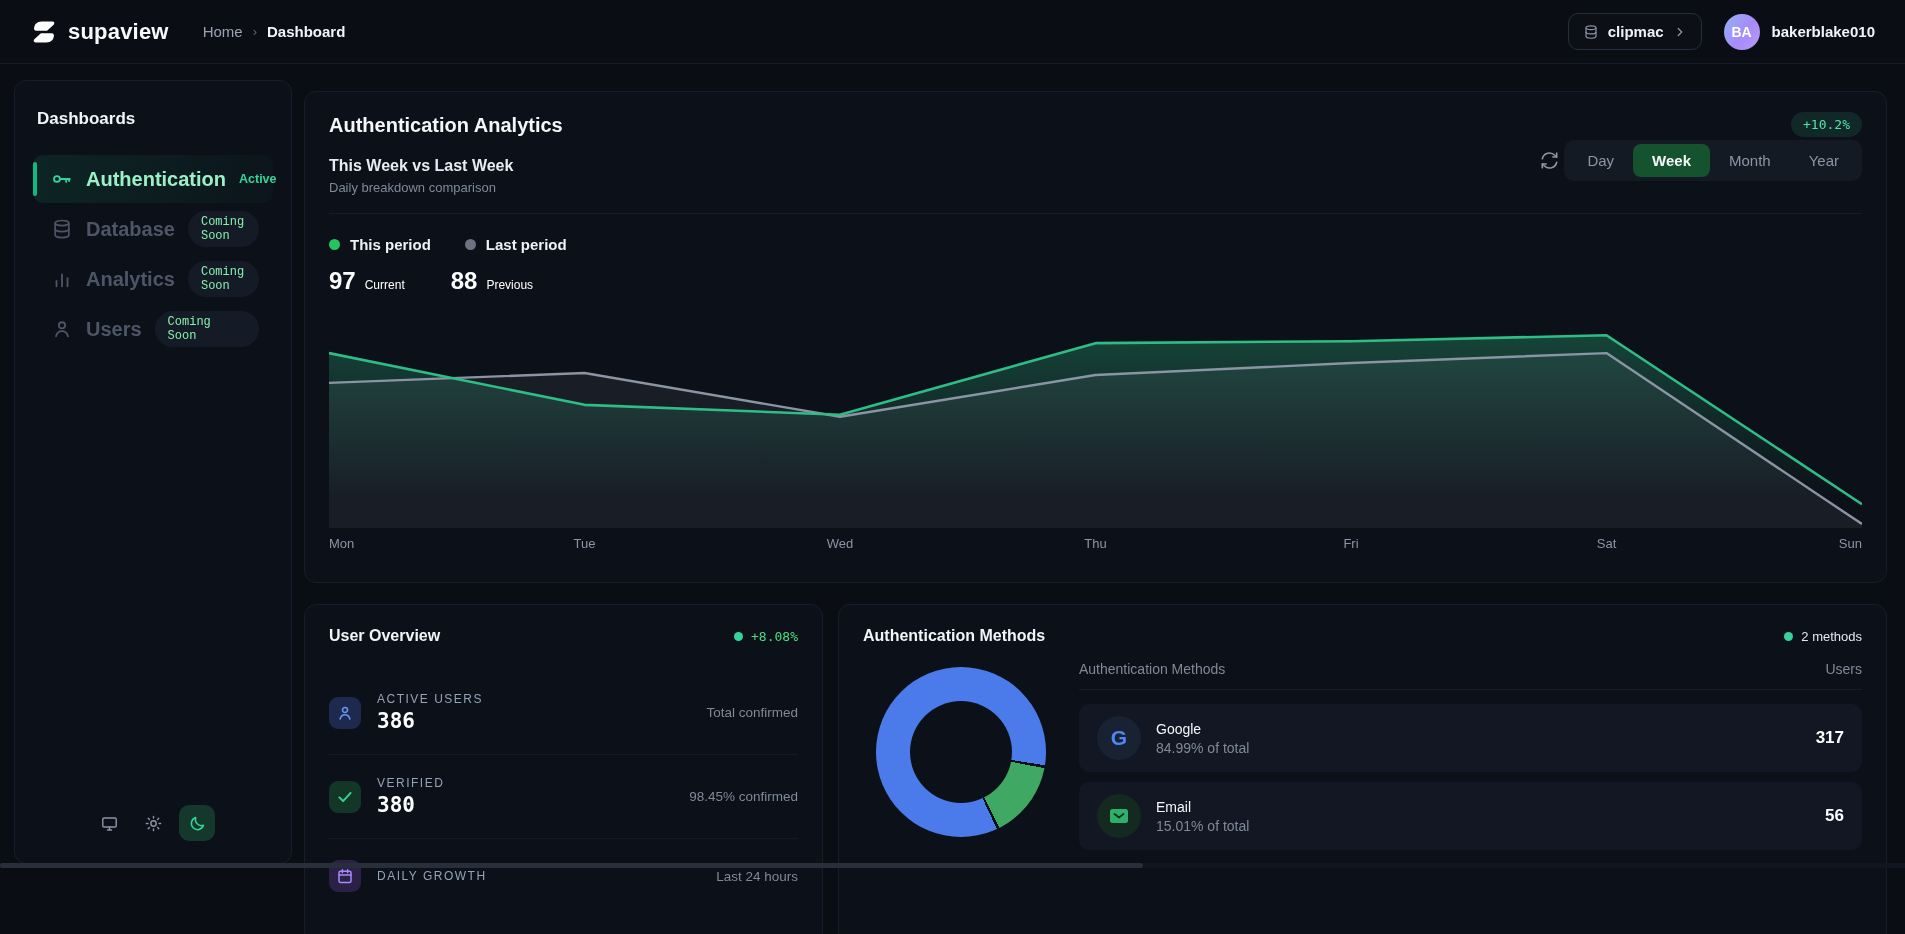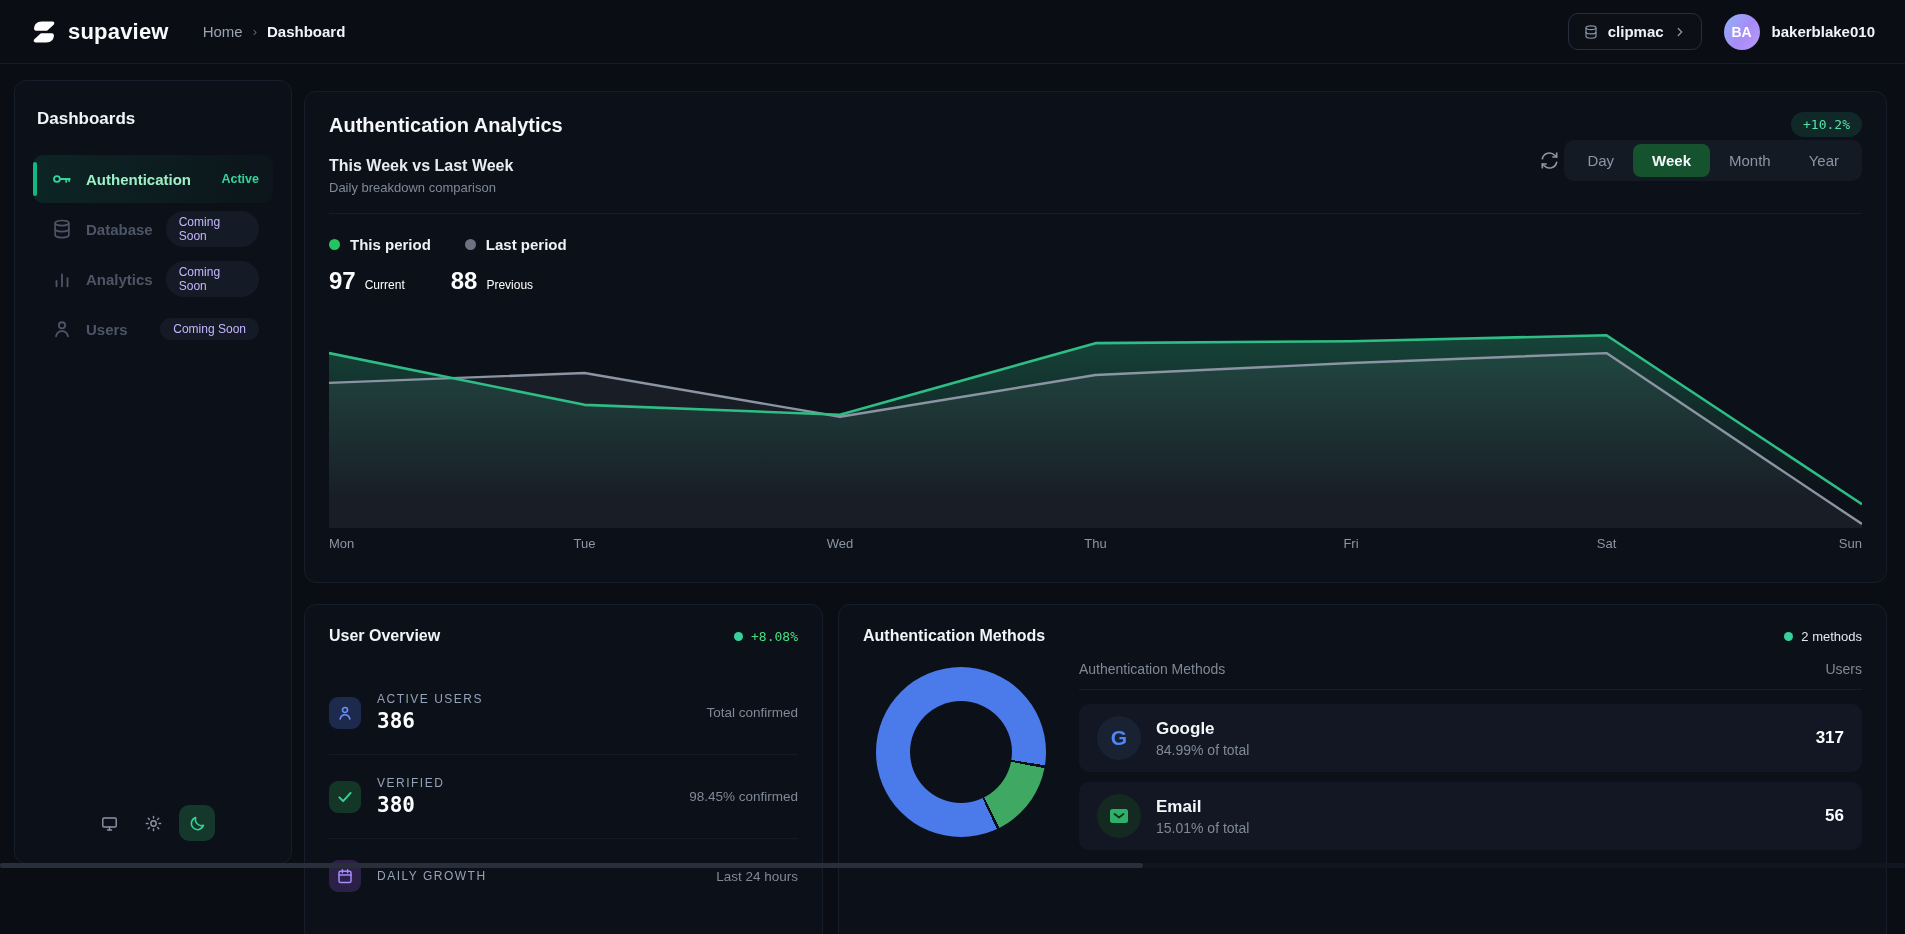--- a/index.html
+++ b/index.html
@@ -34,24 +34,24 @@
     background:#0c1018; border:1px solid #171e2b; border-radius:12px; padding:28px 18px 20px; }
   .sb-title { font-size:17px; font-weight:bold; color:#f1f5f9; margin-left:4px; }
   .sb-items { margin-top:26px; display:flex; flex-direction:column; gap:2px; }
   .sb-item { position:relative; display:flex; align-items:center; gap:13px; height:48px;
     padding:0 14px 0 18px; border-radius:10px; cursor:pointer; }
   .sb-item.active { background:linear-gradient(90deg, rgba(16,185,129,0.12), rgba(16,185,129,0.03)); }
   .sb-item.active::before { content:""; position:absolute; left:0; top:7px; bottom:7px; width:4px;
     border-radius:4px; background:#10b981; }
   .sb-item .ic { display:flex; width:22px; color:#4d5666; }
   .sb-item.active .ic { color:#34d399; }
-  .sb-label { font-size:15px; color:#4d5666; font-weight:600; flex:1; }
+  .sb-label { font-size:20px; color:#4d5666; font-weight:600; flex:1; }
   .sb-item.active .sb-label { color:#9df0c6; }
   .sb-badge-active { font-size:12.5px; color:#34d399; font-weight:600; }
-  .sb-badge-soon { font-size:12px; color:#c4b5fd; background:#151b26; border-radius:999px; padding:4px 13px; }
+  .sb-badge-soon { font-size:12px; color:#86efac; background:#151b26; border-radius:999px; padding:4px 13px;font-family:Liberation Mono, monospace; }
   .theme-switch { position:absolute; bottom:22px; left:0; right:0; display:flex; justify-content:center; gap:8px; }
   .theme-btn { width:36px; height:36px; border-radius:10px; display:flex; align-items:center; justify-content:center;
     color:#8b95a5; cursor:pointer; background:transparent; border:none; }
   .theme-btn.active { background:#14382b; color:#34d399; }
 
   
   .card { position:absolute; background:#0c1018; border:1px solid #171e2b; border-radius:12px; }
   #card-analytics { left:304px; top:91px; width:1583px; height:492px; padding:22px 24px; }
   #card-users { left:304px; top:604px; width:519px; height:340px; padding:22px 24px; }
   #card-methods { left:838px; top:604px; width:1049px; height:340px; padding:22px 24px; }
@@ -112,21 +112,21 @@
   .mt-head { display:flex; justify-content:space-between; font-size:14px; color:#7f8997; padding-bottom:12px;
     border-bottom:1px solid #161d2a; }
   .mt-rows { margin-top:14px; display:flex; flex-direction:column; gap:10px; }
   .mt-row { display:flex; align-items:center; gap:15px; background:#121723; border-radius:10px;
     padding:12px 18px; cursor:pointer; }
   .mt-ic { width:44px; height:44px; border-radius:50%; display:flex; align-items:center; justify-content:center; }
   .mt-ic.gbg { background:#192232; }
   .mt-ic.ebg { background:#142a20; }
   .g-glyph { font-size:21px; font-weight:bold; color:#4e86f5; }
   .mt-meta { flex:1; }
-  .mt-name { font-size:17px; font-weight:700; color:#f4f6f9; }
+  .mt-name { font-size:14px; font-weight:400; color:#f4f6f9; }
   .mt-share { font-size:14px; color:#7f8997; margin-top:3px; }
   .mt-users { font-size:17px; font-weight:bold; color:#fbfdff; }
 
   
   #hscroll { position:absolute; left:0; right:0; bottom:0; height:5px; background:#10151f; }
   #hscroll-thumb { position:absolute; left:0; top:0; height:5px; width:60%; background:#59637255; border-radius:3px; }
 </style>
 </head>
 <body>
 

